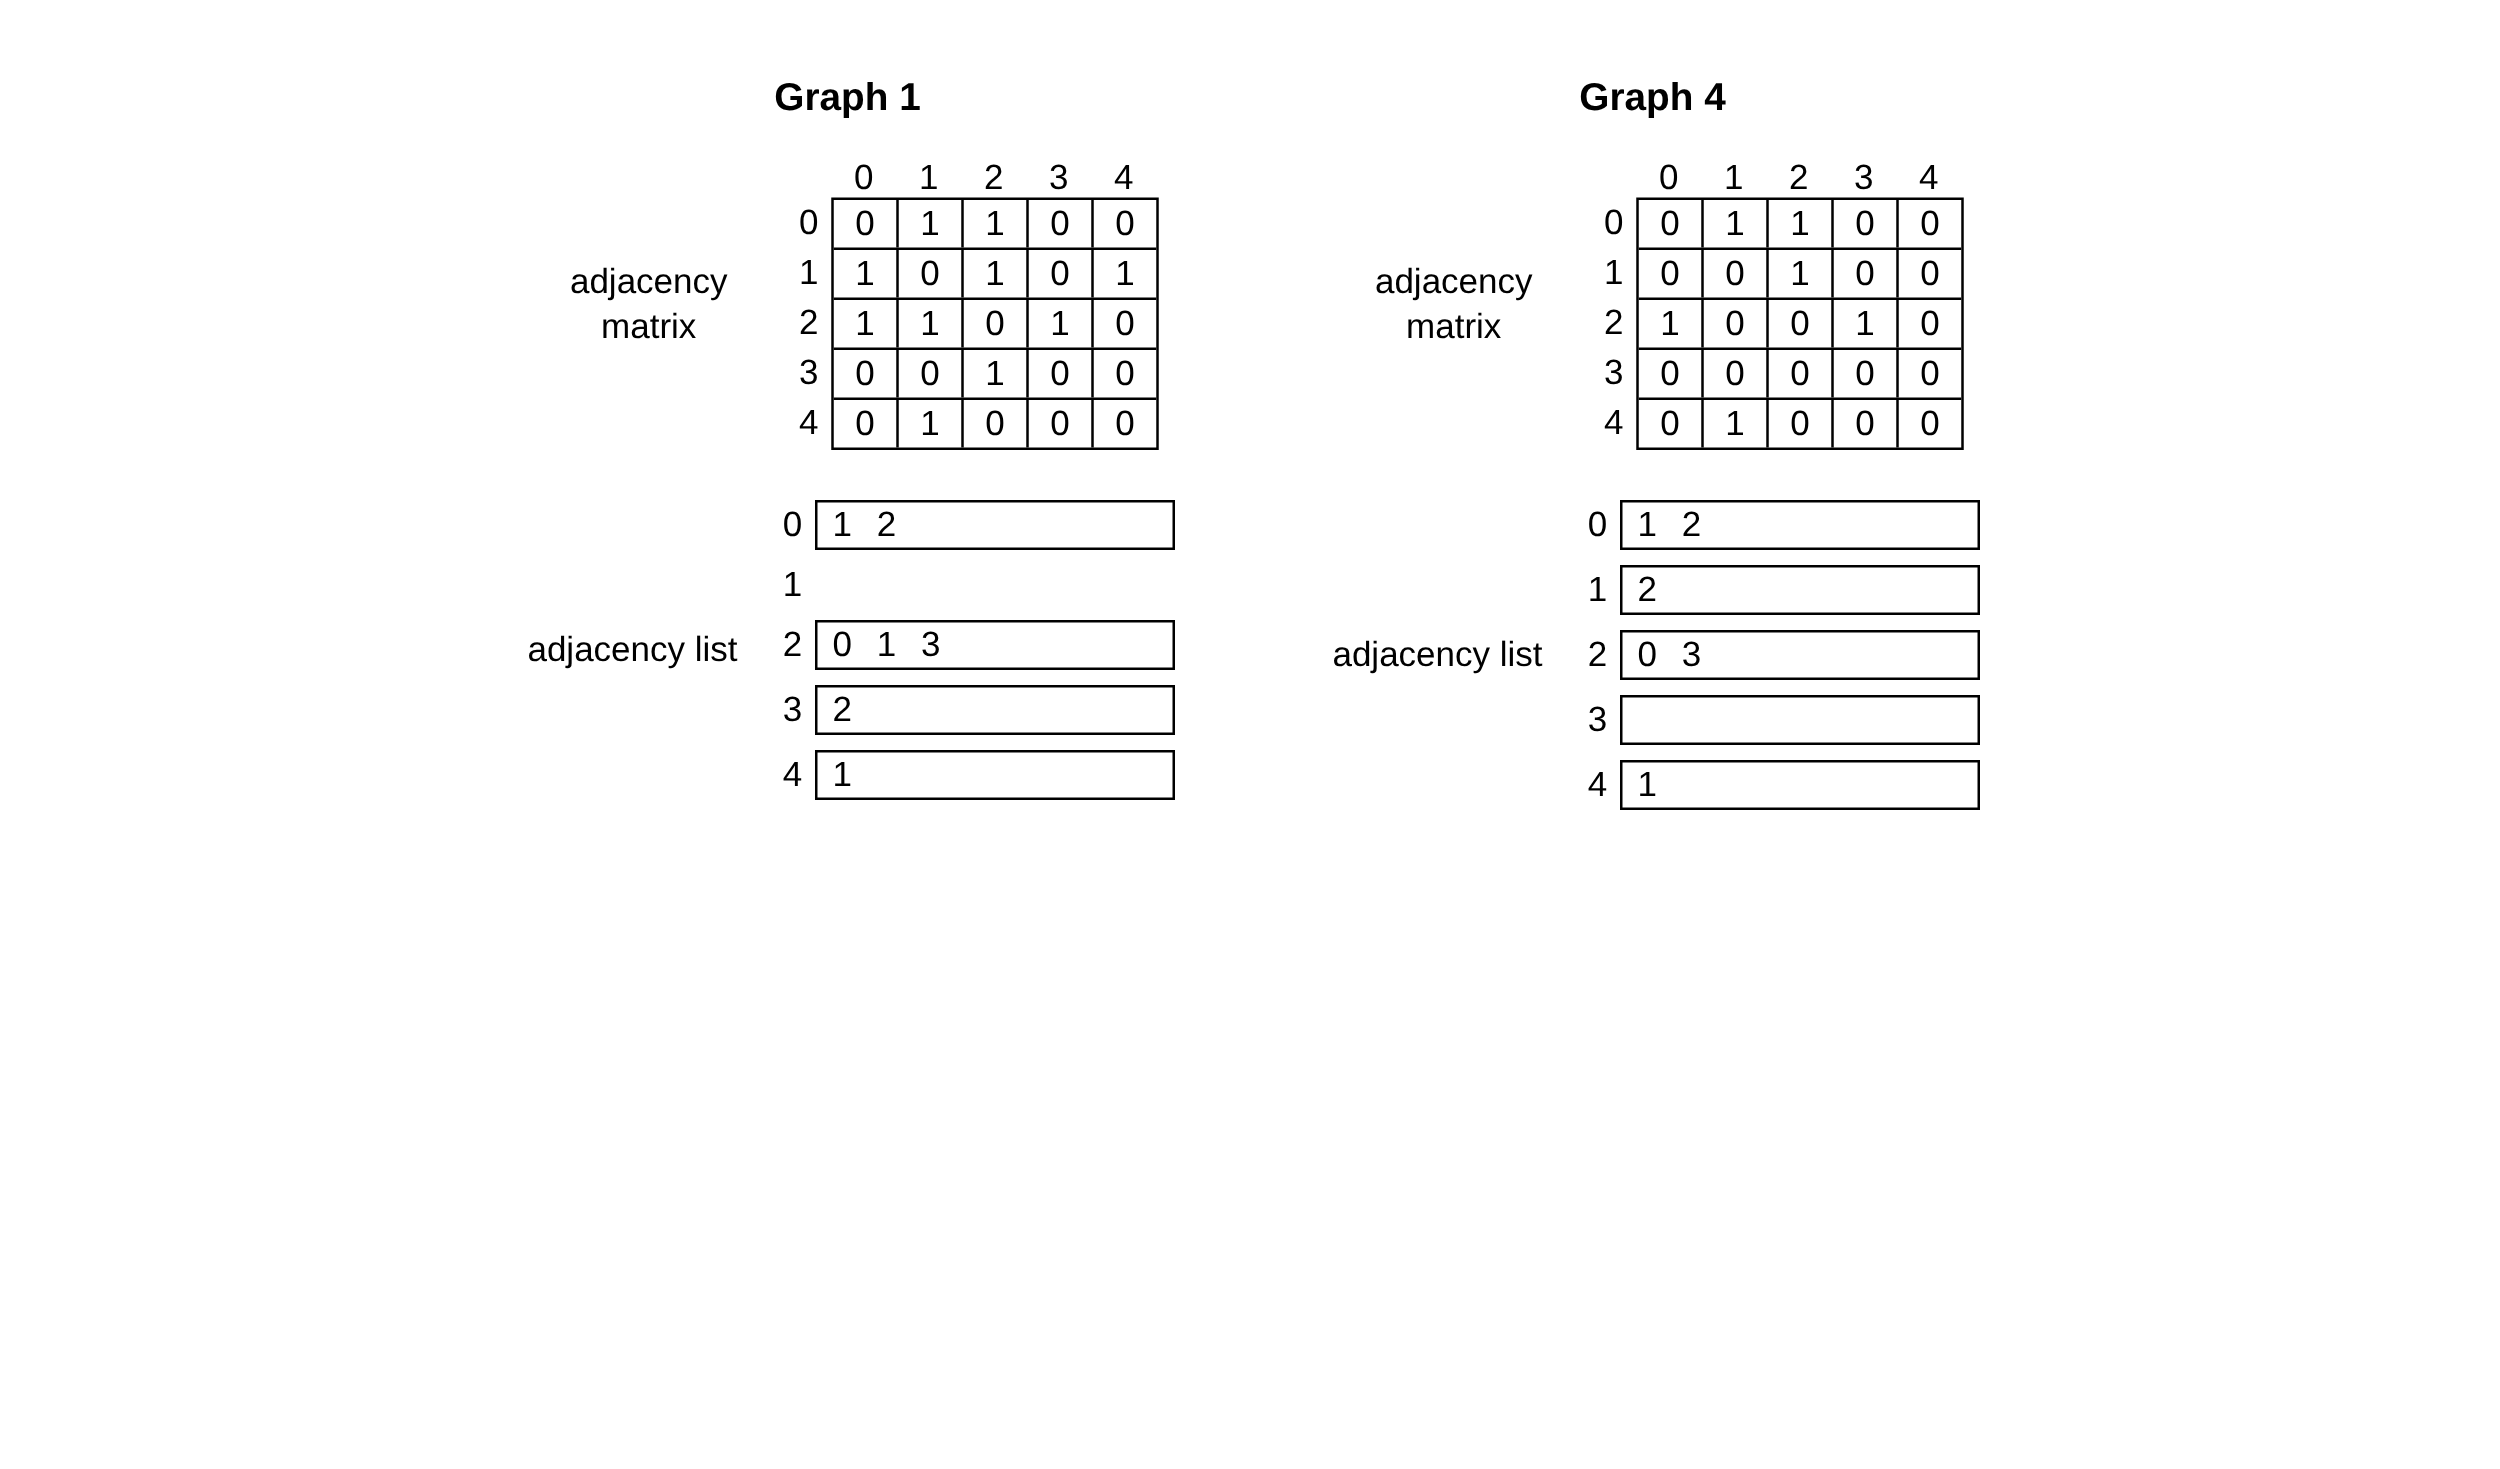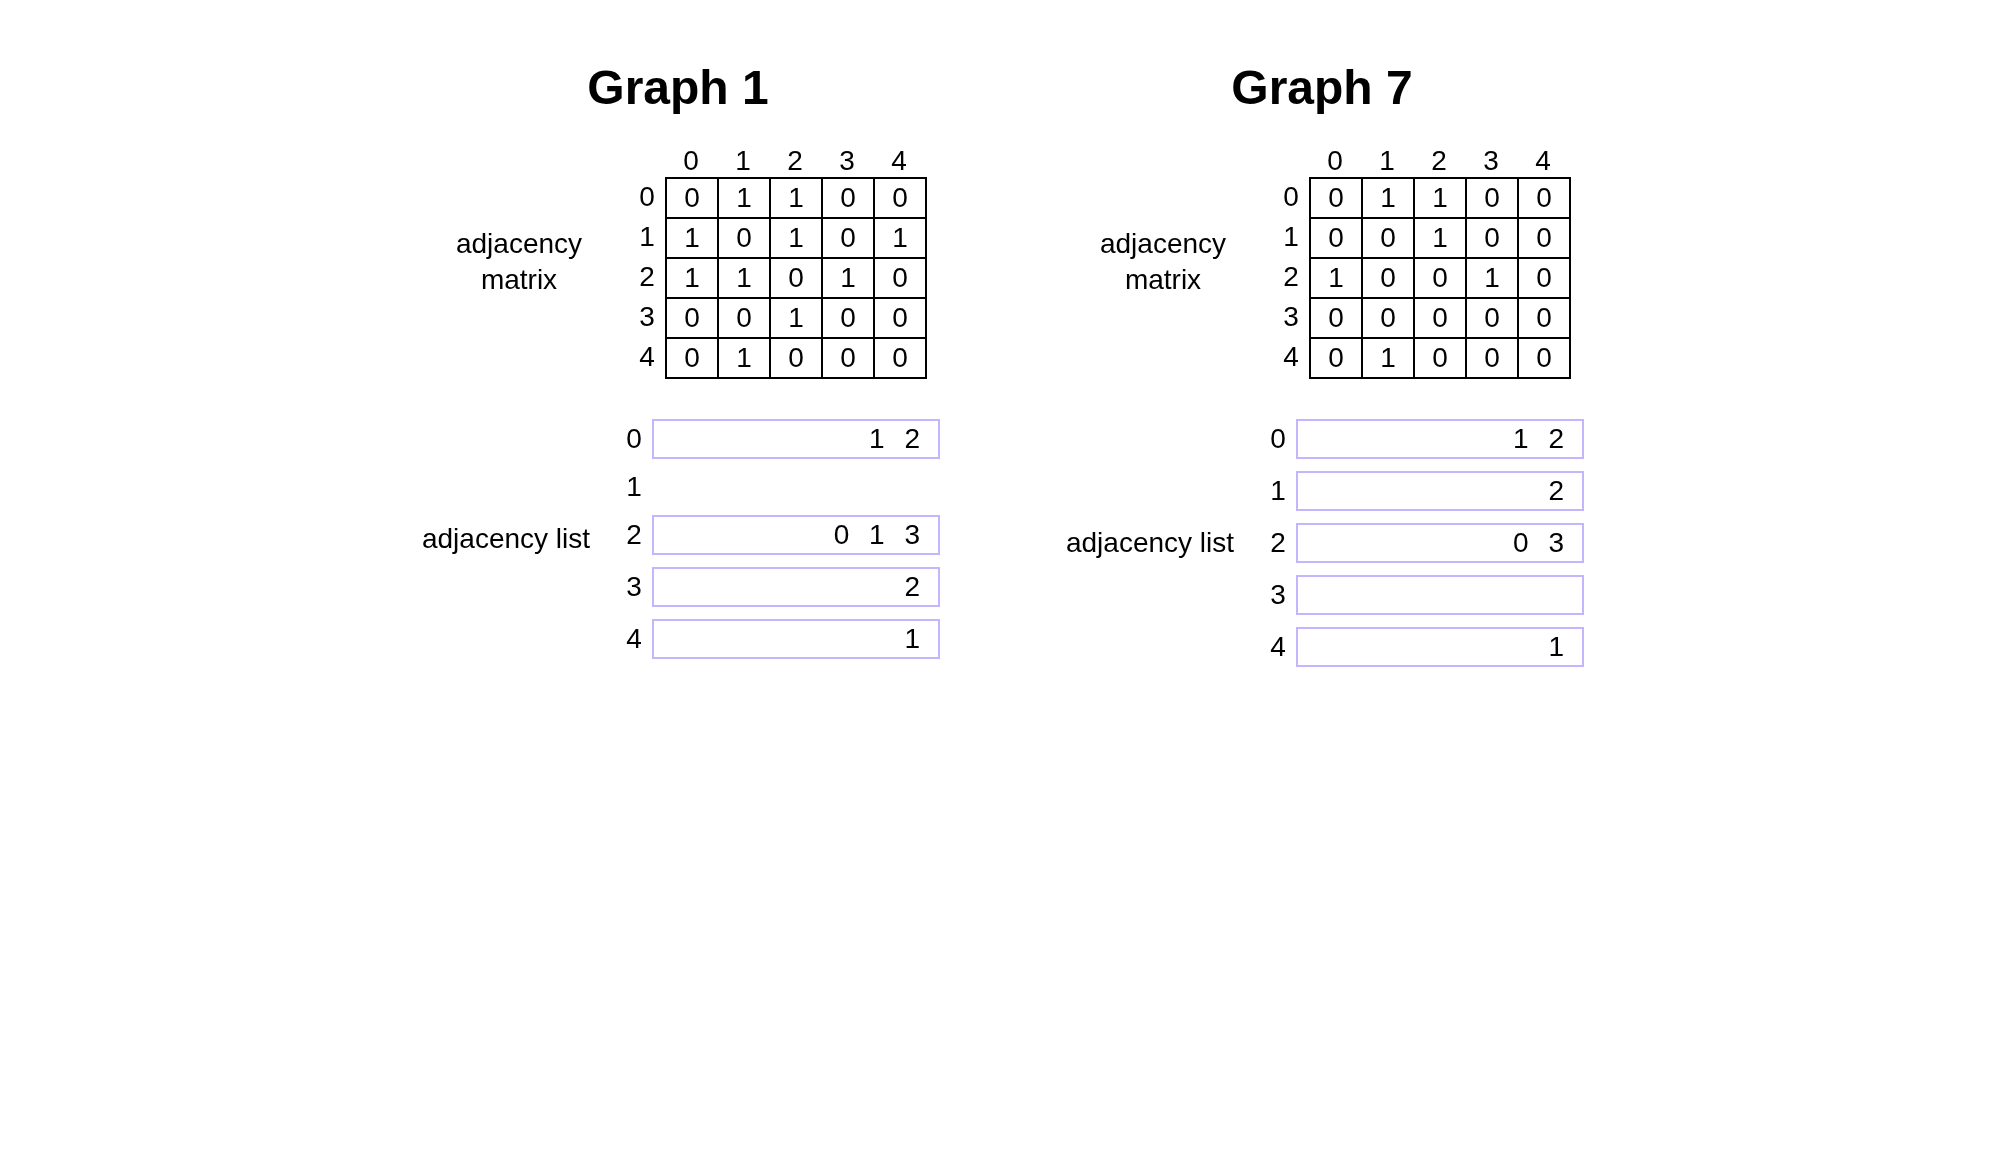--- a/index.html
+++ b/index.html
@@ -13,21 +13,21 @@
       gap: 120px;
       font-size: 28px;
     }
     .graph-col {
       display: flex;
       flex-direction: column;
       align-items: center;
     }
     .graph-title {
       font-weight: bold;
-      font-size: 48px;
+      font-size: 31px;
       margin-bottom: 30px;
     }
     .section {
       display: flex;
       align-items: center;
       margin-bottom: 40px;
     }
     .section-label {
       width: 180px;
       text-align: center;
@@ -90,25 +90,25 @@
     }
     .list-row {
       display: flex;
       align-items: center;
     }
     .list-idx {
       width: 36px;
       text-align: center;
     }
     .list-box {
-      border: 2px solid #c4b5fd;
+      border: 2px solid #000000;
       width: 260px;
       height: 32px;
       padding: 2px 12px;
-      text-align: right;
+      text-align: left;
       letter-spacing: 6px;
     }
   </style>
 </head>
 <body>
 
 <div class="graph-col">
   <div class="graph-title">Graph 1</div>
 
   <div class="section">
@@ -190,21 +190,21 @@
       </div>
       <div class="list-row">
         <div class="list-idx">4</div>
         <div class="list-box">1</div>
       </div>
     </div>
   </div>
 </div>
 
 <div class="graph-col">
-  <div class="graph-title">Graph 7</div>
+  <div class="graph-title">Graph 4</div>
 
   <div class="section">
     <div class="section-label">adjacency matrix</div>
     <div class="matrix-area">
       <div class="matrix-col-headers">
         <div>0</div>
         <div>1</div>
         <div>2</div>
         <div>3</div>
         <div>4</div>

